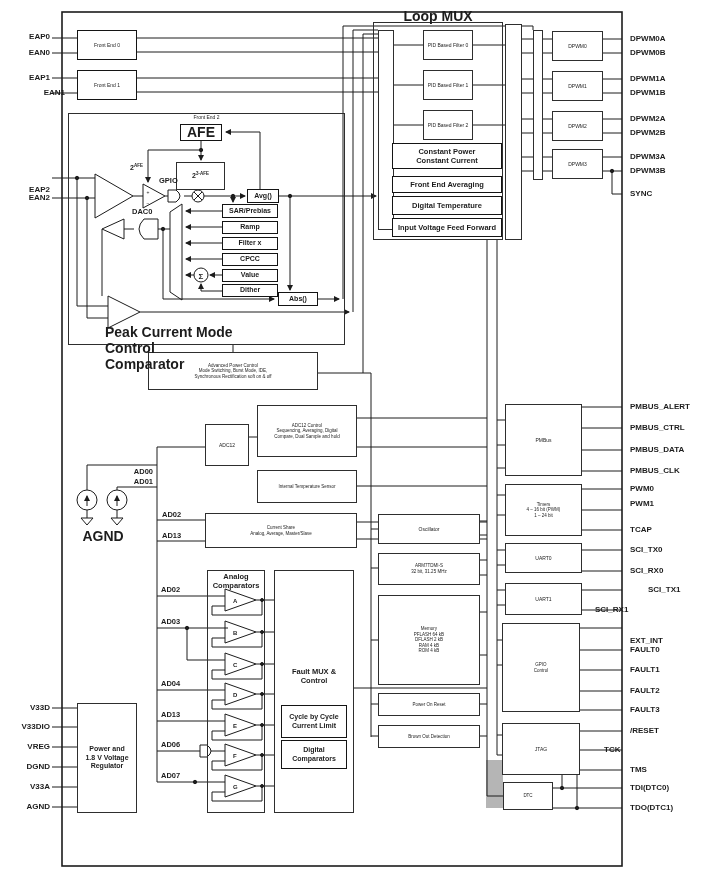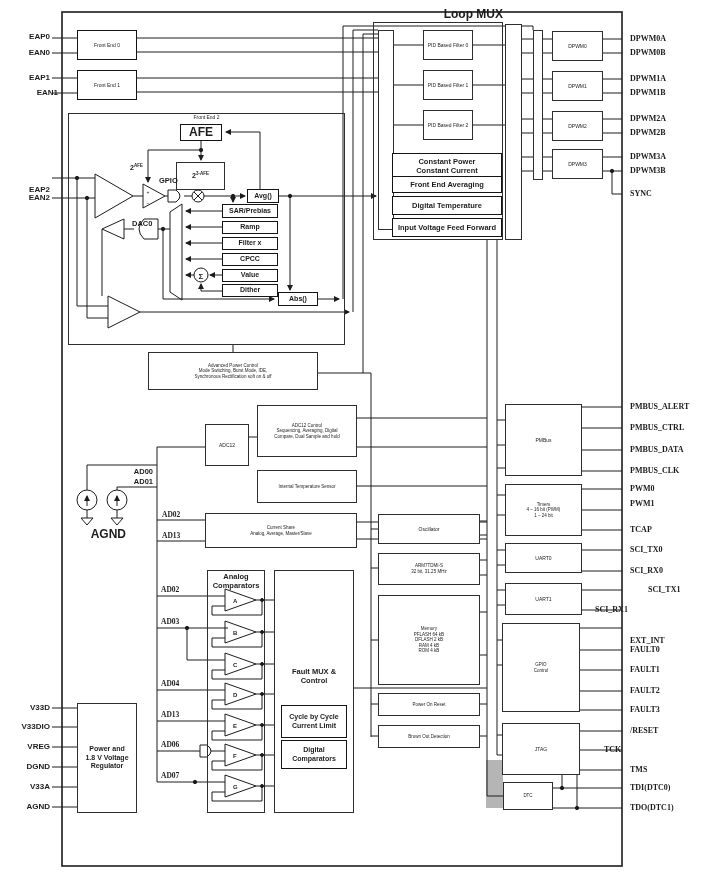--- a/index.html
+++ b/index.html
@@ -5,24 +5,24 @@
   html,body{margin:0;padding:0;background:#fff;}
   #diagram{position:relative;width:703px;height:873px;background:#fff;
     font-family:"Liberation Sans",sans-serif;color:#1c1c1c;overflow:hidden;}
   #wires{position:absolute;left:0;top:0;z-index:1;}
   .box{position:absolute;z-index:2;border:1px solid #2e2e2e;background:#fff;display:flex;
     flex-direction:column;align-items:center;justify-content:center;text-align:center;
     box-sizing:border-box;line-height:1.25;}
   .b2{border:1.4px solid #141414;}
   .lbl{position:absolute;z-index:3;line-height:1.15;}
   .pin{font-size:8px;font-weight:700;height:10px;line-height:10px;}
-  .r{text-align:right;} .l{text-align:left;font-family:Liberation Serif, serif;} .c{text-align:center;}
+  .r{text-align:right;} .l{text-align:left;} .c{text-align:center;}
   .f4{font-size:4.5px;} .f5{font-size:5px;}
   .bb7{font-size:7px;font-weight:700;} .bb75{font-size:7.5px;font-weight:700;}
-  .bb8{font-size:12px;font-weight:700;text-align:right;}
+  .bb8{font-size:14px;font-weight:700;}
   .feat{font-size:7.5px;font-weight:700;line-height:1.2;}
   sup{font-size:4.5px;}
 </style>
 </head>
 <body>
 
 <div id="diagram">
 
 <svg id="wires" width="703" height="873" stroke="#1c1c1c" stroke-width="1" fill="none">
   <defs>
@@ -164,21 +164,21 @@
     <text x="233" y="697" font-size="6" font-weight="bold">D</text>
     <text x="233" y="728" font-size="6" font-weight="bold">E</text>
     <text x="233" y="758" font-size="6" font-weight="bold">F</text>
     <text x="233" y="789" font-size="6" font-weight="bold">G</text>
   </g>
 </svg>
 
 <div class="lbl pin r" style="left:4px;top:32px;width:46px">EAP0</div>
 <div class="lbl pin r" style="left:4px;top:48px;width:46px">EAN0</div>
 <div class="lbl pin r" style="left:4px;top:73px;width:46px">EAP1</div>
-<div class="lbl pin r" style="left:12px;top:88px;width:46px">EAN1</div>
+<div class="lbl pin r" style="left:19px;top:88px;width:46px">EAN1</div>
 <div class="lbl pin r" style="left:4px;top:185px;width:46px">EAP2</div>
 <div class="lbl pin r" style="left:4px;top:193px;width:46px">EAN2</div>
 <div class="lbl pin r" style="left:4px;top:703px;width:46px">V33D</div>
 <div class="lbl pin r" style="left:4px;top:722px;width:46px">V33DIO</div>
 <div class="lbl pin r" style="left:4px;top:742px;width:46px">VREG</div>
 <div class="lbl pin r" style="left:4px;top:762px;width:46px">DGND</div>
 <div class="lbl pin r" style="left:4px;top:782px;width:46px">V33A</div>
 <div class="lbl pin r" style="left:4px;top:802px;width:46px">AGND</div>
 
 <div class="lbl pin l" style="left:630px;top:34px;width:70px">DPWM0A</div>
@@ -218,39 +218,43 @@
 <div class="lbl f5 c" style="left:68px;top:115px;width:277px">Front End 2</div>
 
 <div class="box b2 bb8" style="left:180px;top:124px;width:42px;height:17px">AFE</div>
 <div class="box" style="left:176px;top:162px;width:49px;height:28px">
   <span class="bb7"><span>2</span><sup>3-AFE</sup></span>
 </div>
 <div class="lbl bb7" style="left:130px;top:163px">
   <span>2</span><sup>AFE</sup>
 </div>
 <div class="lbl bb75" style="left:159px;top:177px">GPIO</div>
-<div class="lbl bb75" style="left:132px;top:220px">DAC0</div>
+<div class="lbl bb75" style="left:132px;top:208px">DAC0</div>
 
 <div class="box b2 bb7" style="left:247px;top:189px;width:32px;height:14px">Avg()</div>
 <div class="box b2 bb7" style="left:222px;top:204px;width:56px;height:14px">SAR/Prebias</div>
 <div class="box b2 bb7" style="left:222px;top:221px;width:56px;height:13px">Ramp</div>
 <div class="box b2 bb7" style="left:222px;top:237px;width:56px;height:13px">Filter x</div>
 <div class="box b2 bb7" style="left:222px;top:253px;width:56px;height:13px">CPCC</div>
 <div class="box b2 bb7" style="left:222px;top:269px;width:56px;height:13px">Value</div>
 <div class="box b2 bb7" style="left:222px;top:284px;width:56px;height:13px">Dither</div>
 <div class="box b2 bb7" style="left:278px;top:292px;width:40px;height:14px">Abs()</div>
 
+<div class="lbl bb8 l" style="left:105px;top:324px;width:170px">
+  <div>Peak Current Mode Control</div>
+  <div>Comparator</div>
+</div>
 
 <div class="lbl bb8 c" style="left:373px;top:8px;width:130px">Loop MUX</div>
 <div class="box" style="left:373px;top:22px;width:130px;height:218px;background:transparent"></div>
 <div class="box" style="left:378px;top:30px;width:16px;height:200px"></div>
 <div class="box f5" style="left:423px;top:30px;width:50px;height:30px">PID Based Filter 0</div>
 <div class="box f5" style="left:423px;top:70px;width:50px;height:30px">PID Based Filter 1</div>
 <div class="box f5" style="left:423px;top:110px;width:50px;height:30px">PID Based Filter 2</div>
-<div class="box b2 feat" style="left:392px;top:153px;width:110px;height:26px;padding:0 20px">Constant Power Constant Current</div>
+<div class="box b2 feat" style="left:392px;top:143px;width:110px;height:26px;padding:0 20px">Constant Power Constant Current</div>
 <div class="box b2 feat" style="left:392px;top:176px;width:110px;height:17px">Front End Averaging</div>
 <div class="box b2 feat" style="left:392px;top:196px;width:110px;height:19px">Digital Temperature</div>
 <div class="box b2 feat" style="left:392px;top:218px;width:110px;height:19px">Input Voltage Feed Forward</div>
 <div class="box" style="left:505px;top:24px;width:17px;height:216px"></div>
 <div class="box" style="left:533px;top:30px;width:10px;height:150px"></div>
 
 <div class="box f5" style="left:552px;top:31px;width:51px;height:30px">DPWM0</div>
 <div class="box f5" style="left:552px;top:71px;width:51px;height:30px">DPWM1</div>
 <div class="box f5" style="left:552px;top:111px;width:51px;height:30px">DPWM2</div>
 <div class="box f5" style="left:552px;top:149px;width:51px;height:30px">DPWM3</div>

